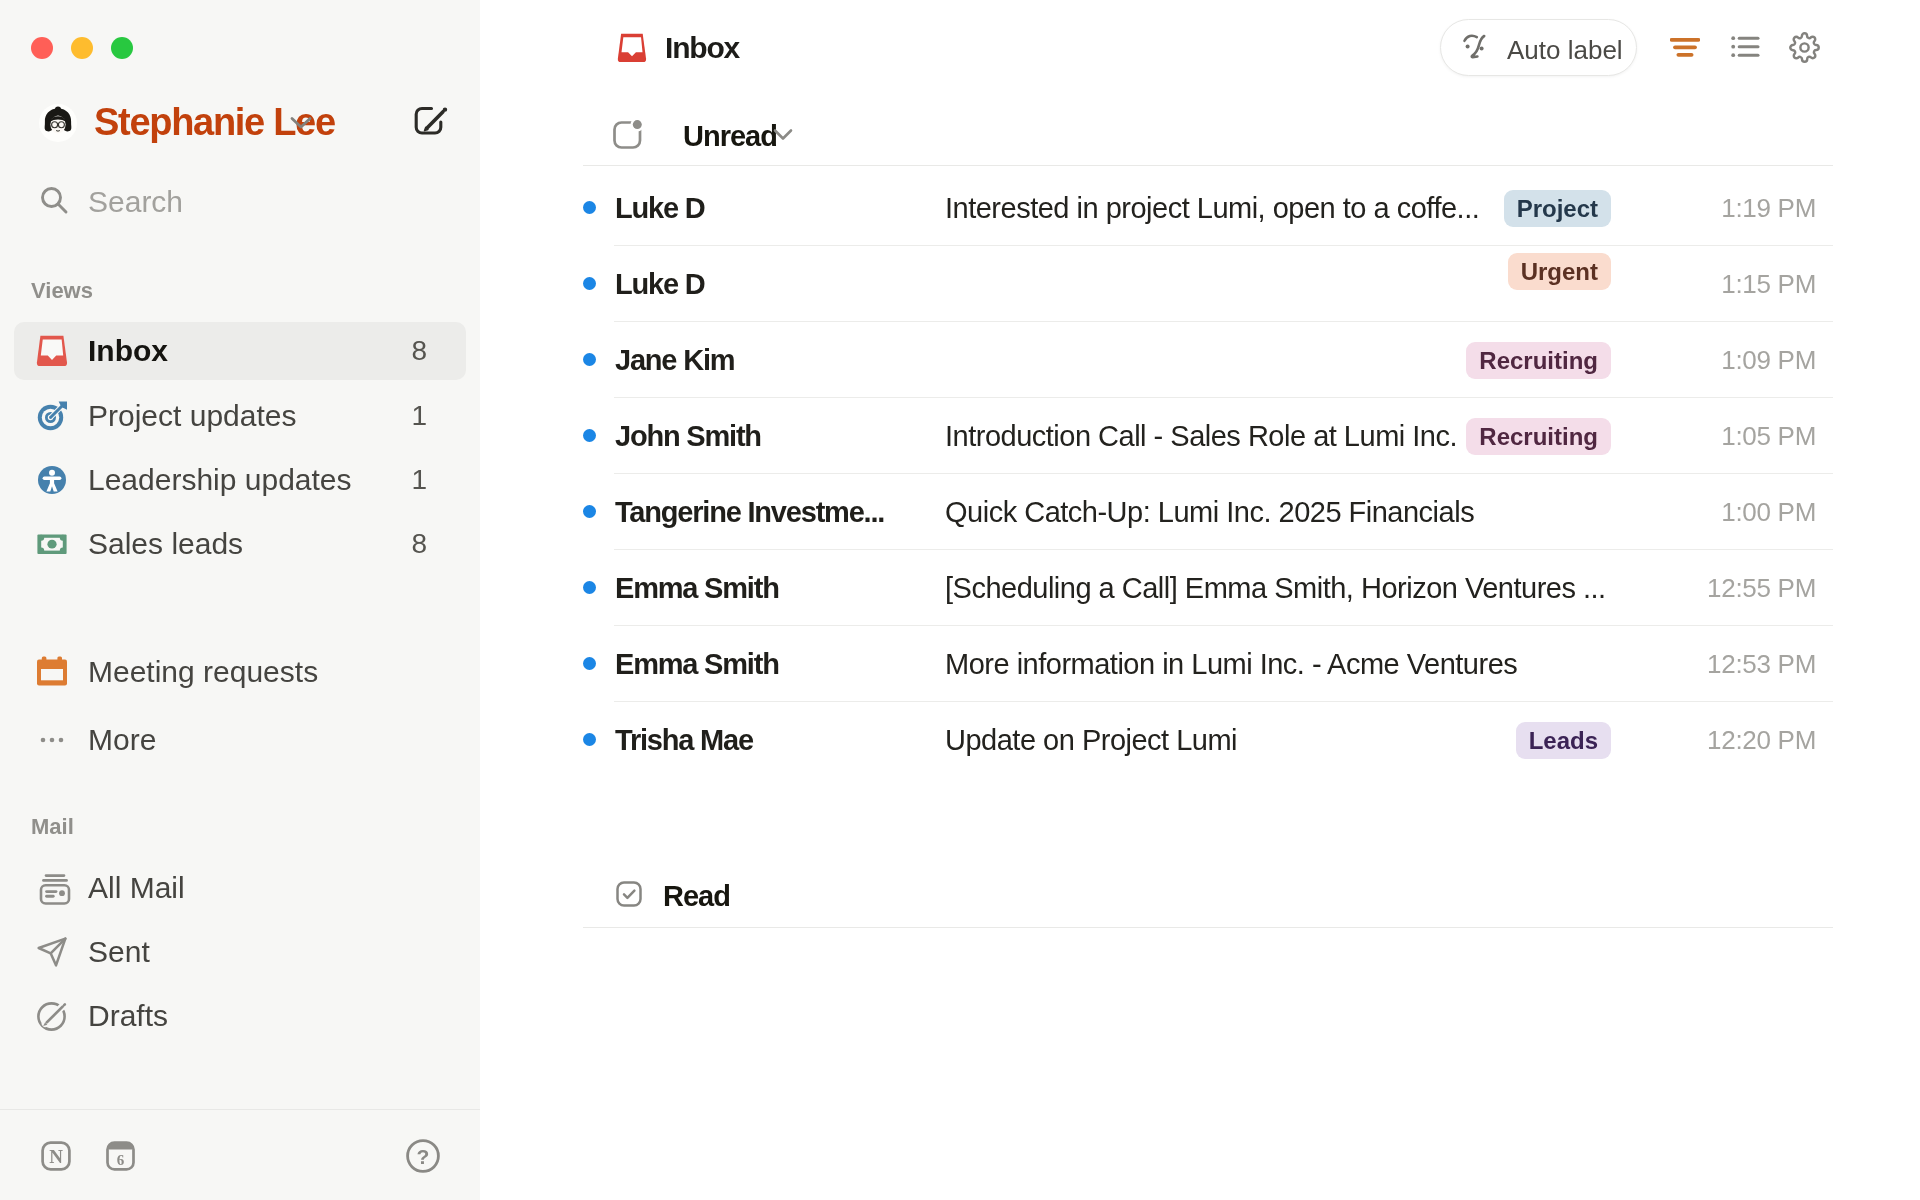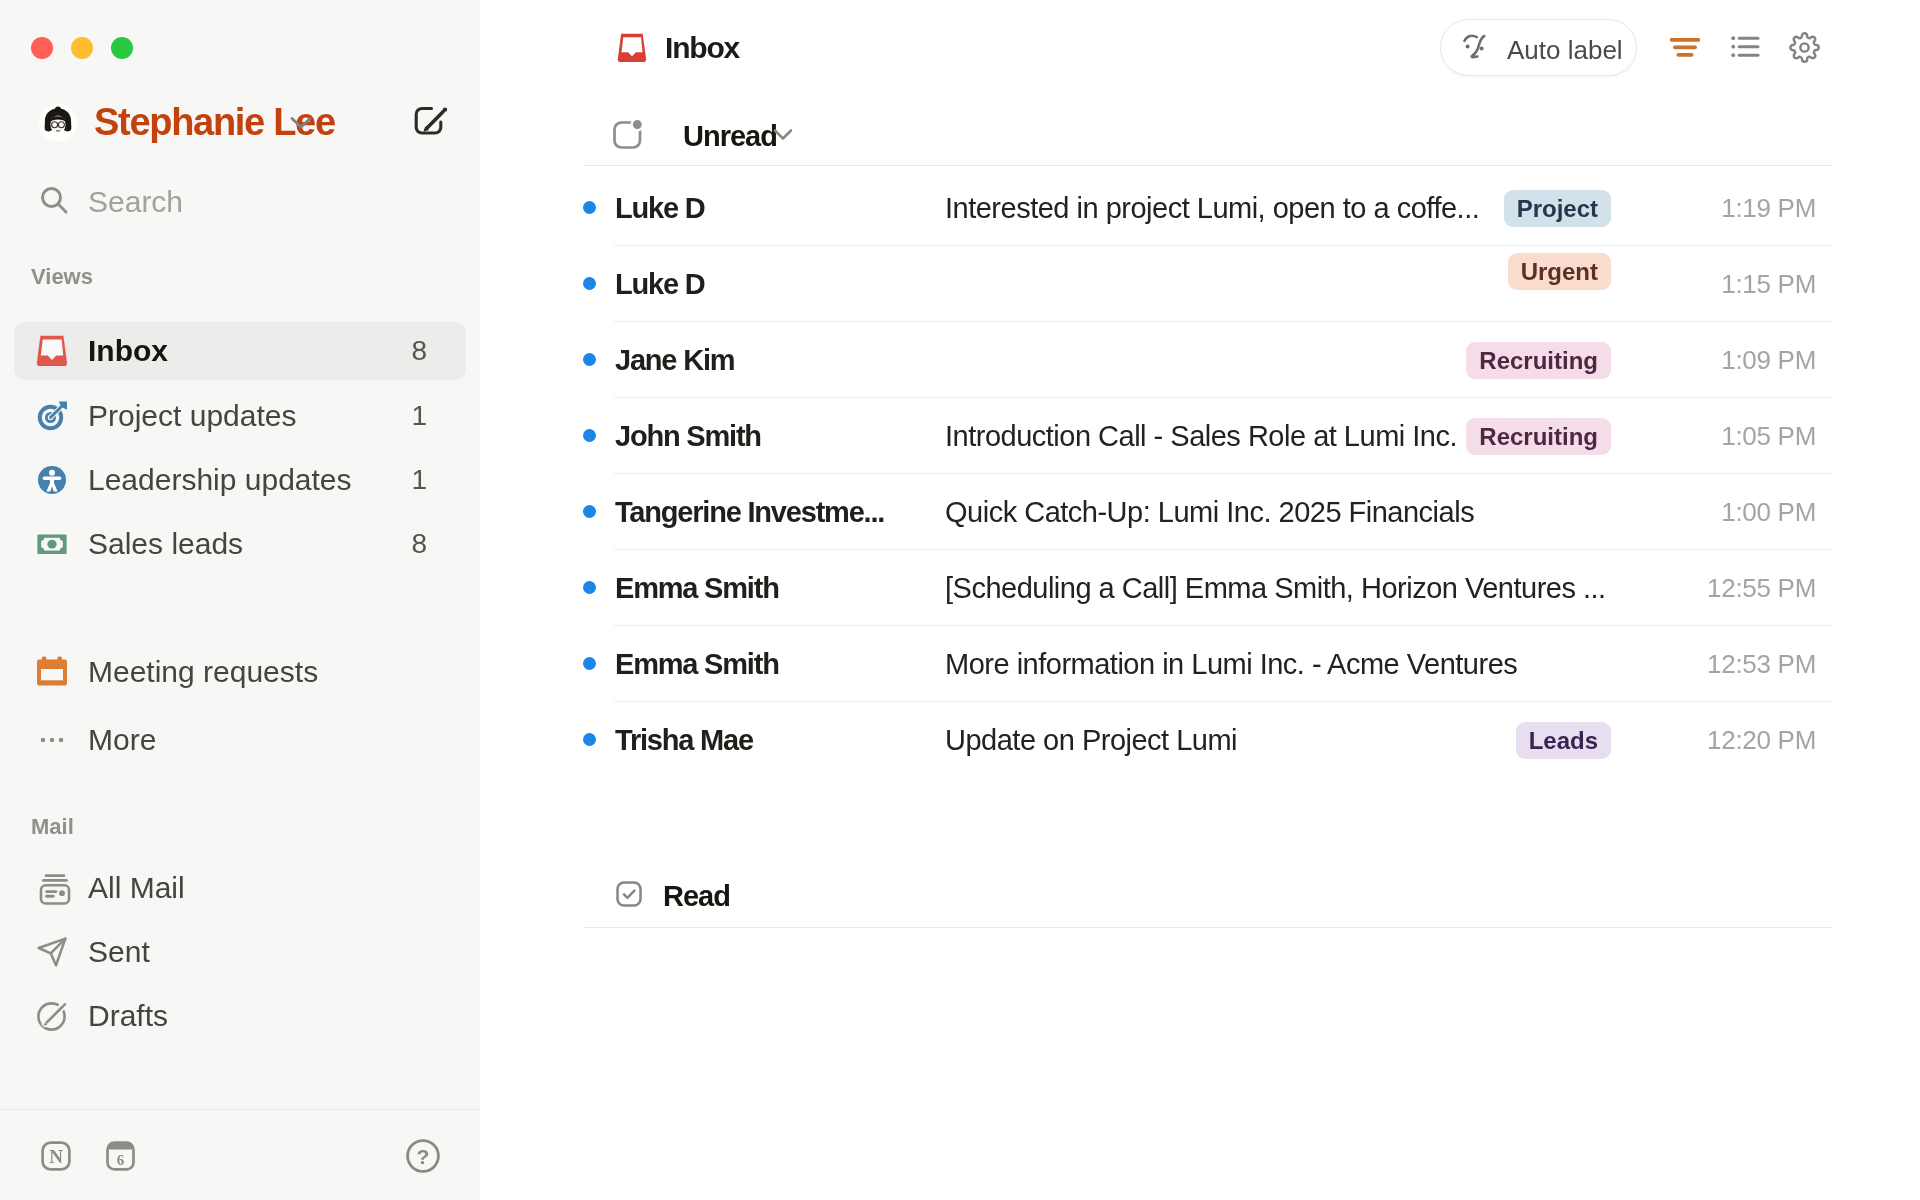--- a/index.html
+++ b/index.html
@@ -76,21 +76,21 @@
     </div>
 
     <div id="searchic" class="abs" style="left:39px; top:185px;">
       <svg width="30" height="30" viewBox="0 0 30 30" fill="none" stroke="#8f8e8a" stroke-width="2.9" stroke-linecap="round">
         <circle cx="12.5" cy="12.5" r="9"></circle>
         <line x1="19.3" y1="19.3" x2="27" y2="27"></line>
       </svg>
     </div>
     <div class="srchtxt">Search</div>
 
-    <div class="seclabel" style="top:264px;">Views</div>
+    <div class="seclabel" style="top:278px;">Views</div>
 
     <div class="item sel" style="top:322px;">
       <div class="ic" id="ic-inbox-side">
         <svg width="32" height="32" viewBox="0 0 32 32">
           <path d="M4.4,0.8 H27.4 L31,27.4 Q31.4,31 27.9,31 H4 Q0.5,31 0.9,27.4 Z" fill="#e2574c"></path>
           <path d="M6.75,4.6 L25.65,4.6 L27.2,20.4 L20.2,20.4 L16,24.9 L11.8,20.4 L4.8,20.4 Z" fill="#f9f9f7"></path>
         </svg>
       </div>
       <div class="lbl">Inbox</div>
         <div class="cnt">8</div>

